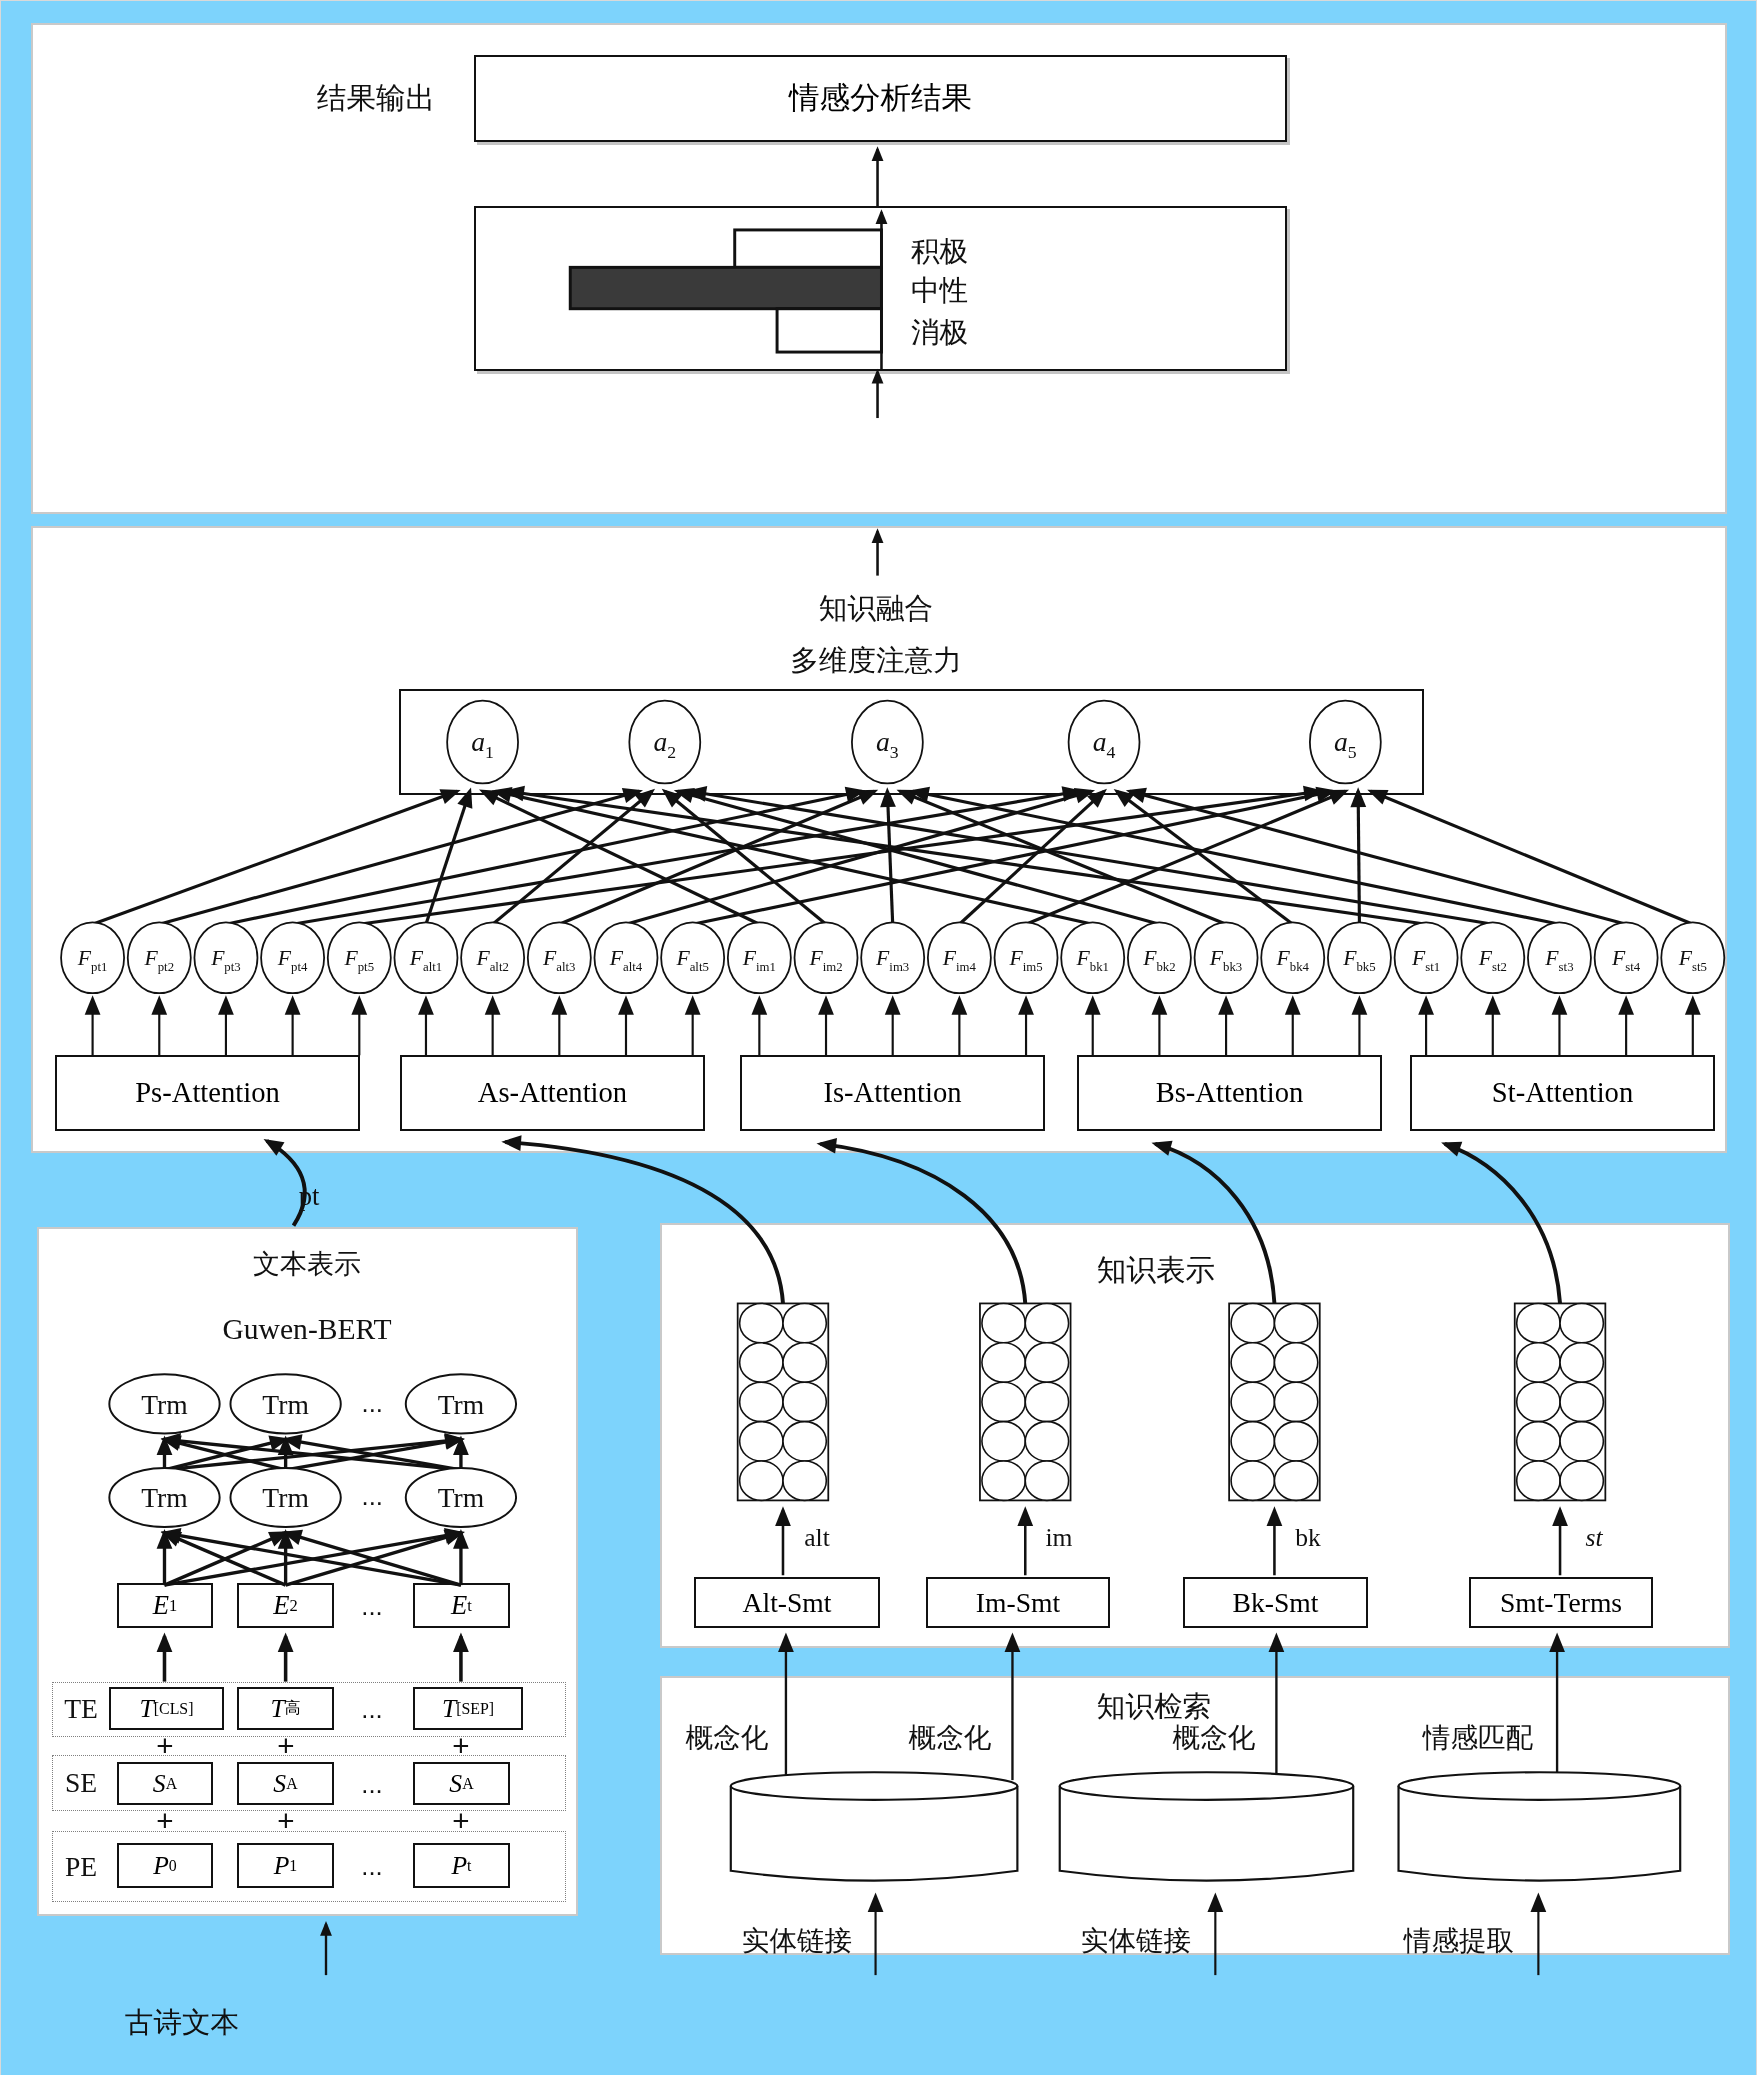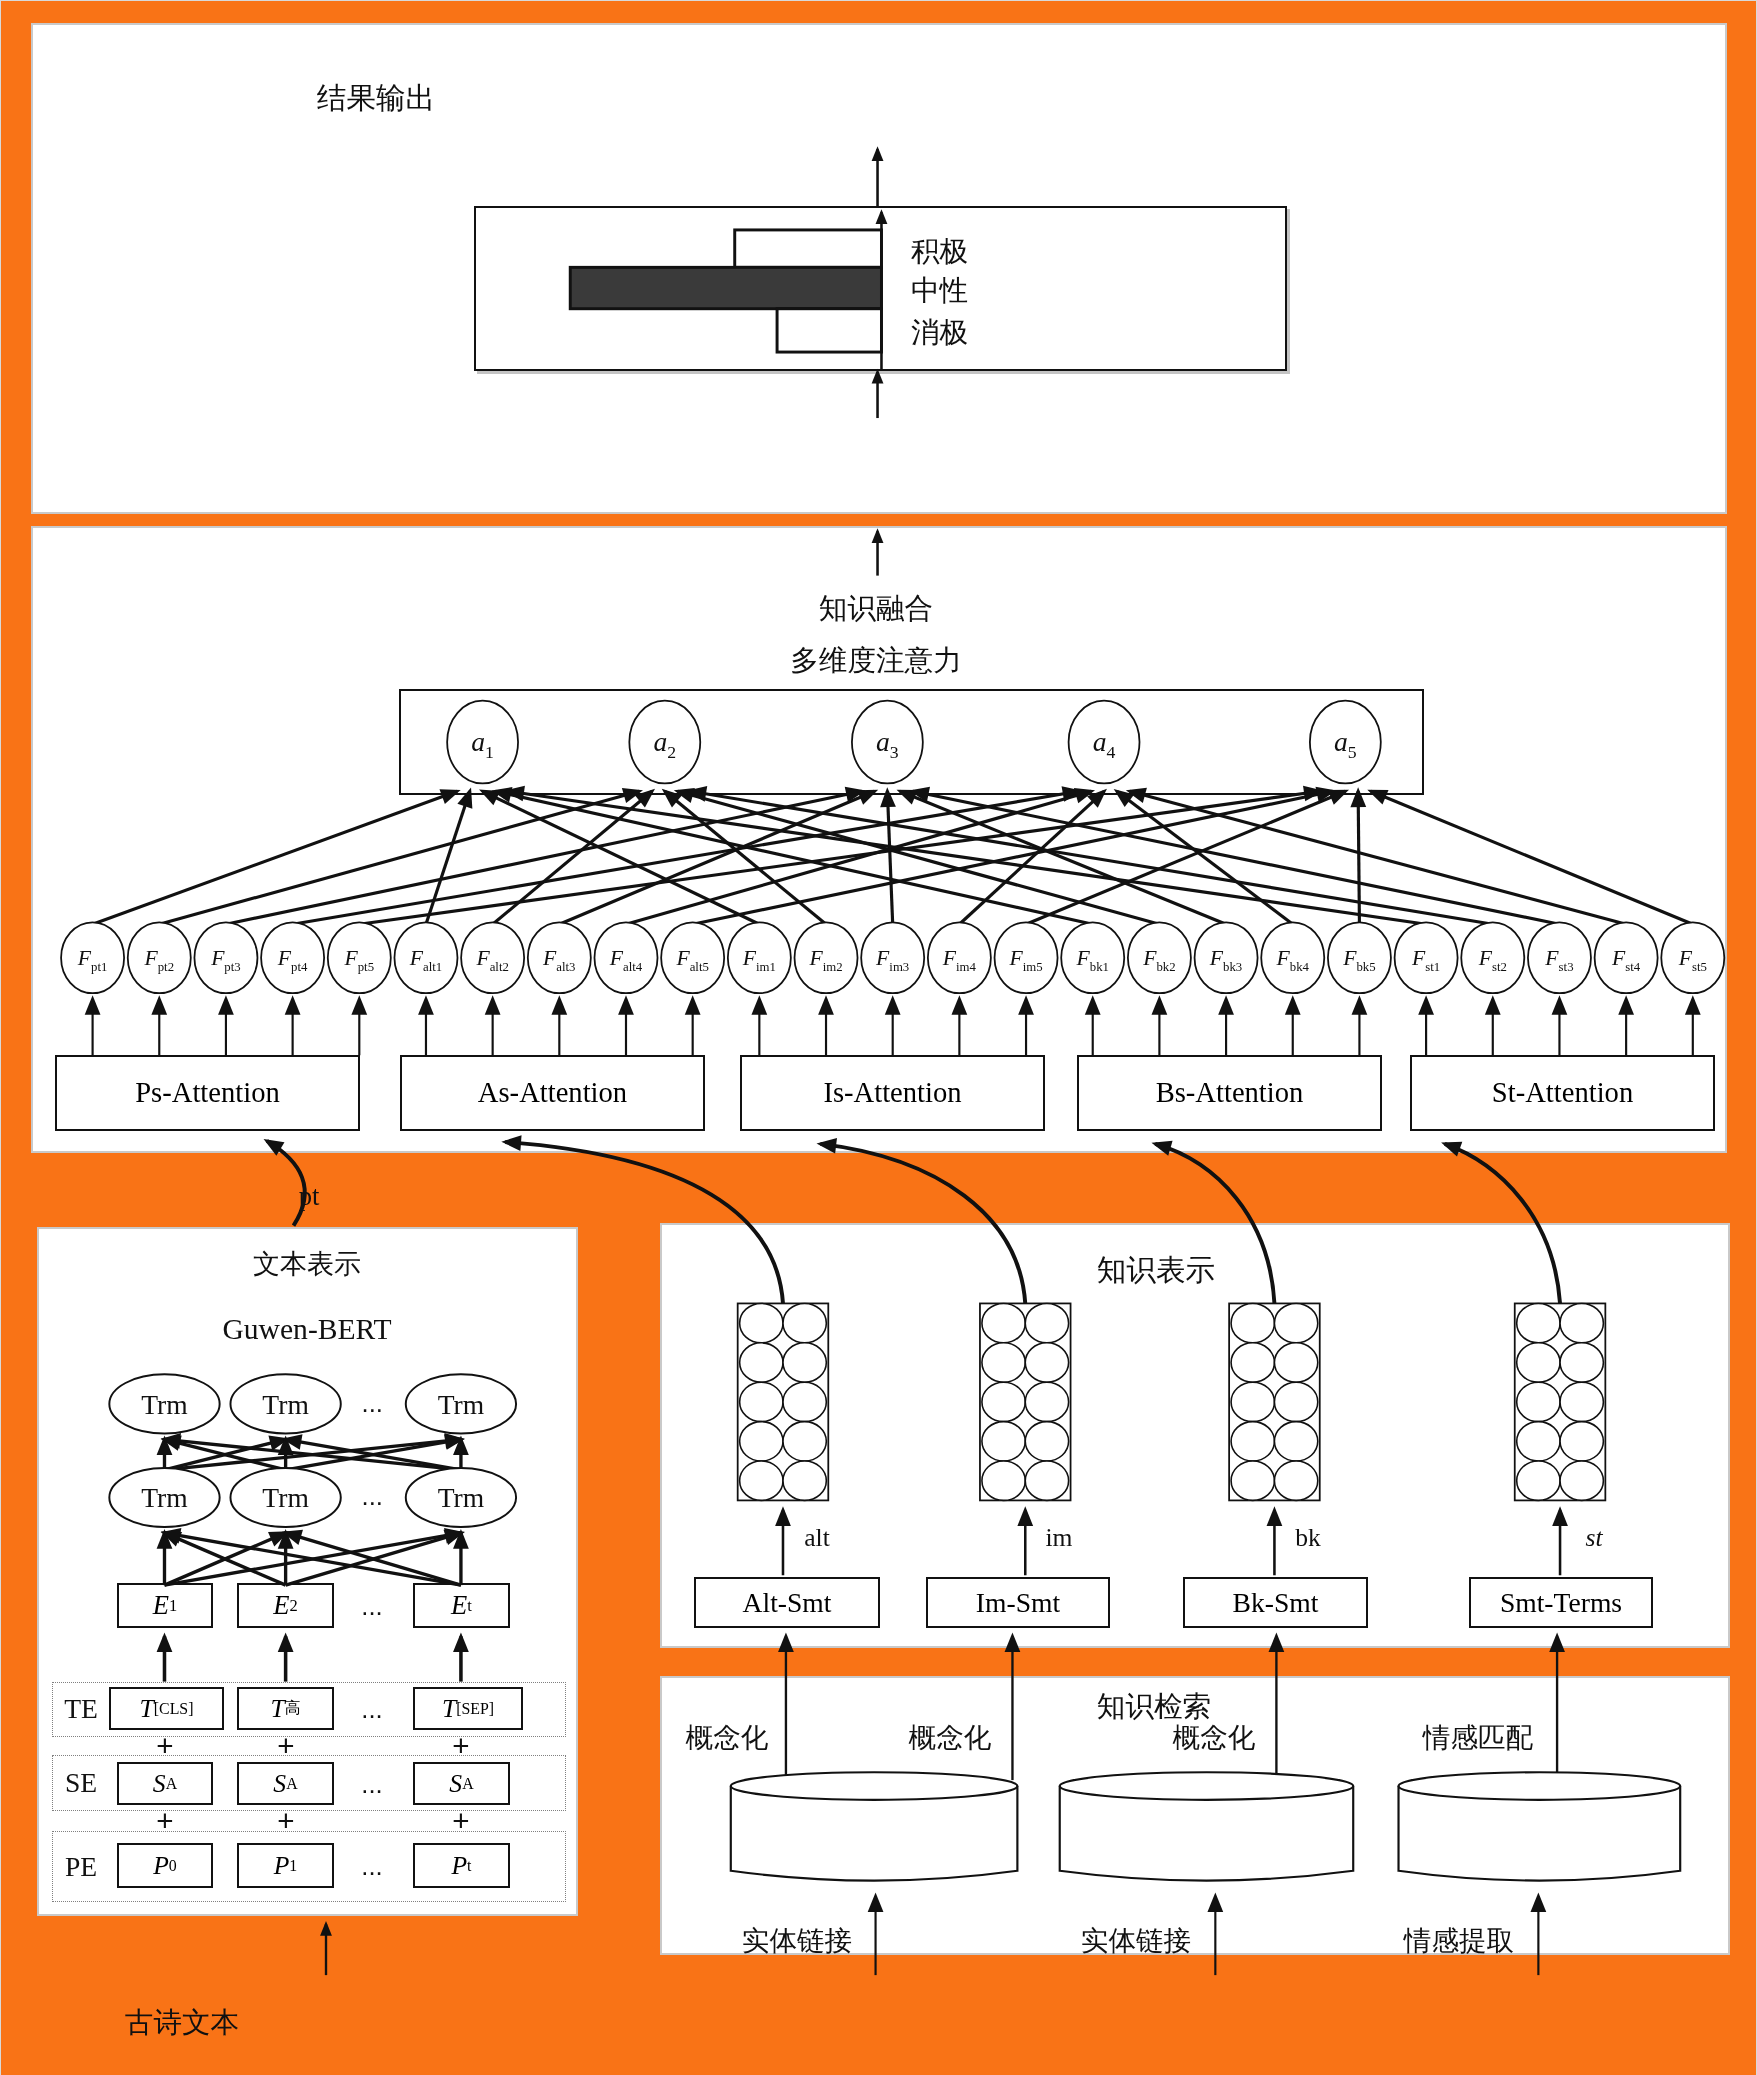--- a/index.html
+++ b/index.html
@@ -1,17 +1,17 @@
 <!DOCTYPE html>
 <html><head>
 <meta charset="utf-8">
 <style>
   html,body{margin:0;padding:0;background:#fff;}
   .page{
-    position:relative;width:1757px;height:2076px;background:#f97316;
+    position:relative;width:1757px;height:2076px;background:#7dd3fc;
     font-family:"Liberation Sans",sans-serif;overflow:hidden;
     border:1px solid #d9d9d9;box-sizing:border-box;
   }
   .panel{position:absolute;border:2px solid #c9c9c9;background:#fff;box-sizing:border-box;}
   .box{position:absolute;border:2px solid #111;background:#fff;box-sizing:border-box;
        display:flex;align-items:center;justify-content:center;}
   .box.shadow{box-shadow:3px 3px 0 #c4c4c4;}
   .lbl{position:absolute;white-space:nowrap;color:#111;}
   .center{transform:translate(-50%,-50%);}
   .serif{font-family:"Liberation Serif",serif;}
@@ -30,20 +30,23 @@
 <div class="page">
 
   <div class="panel" style="left:29.6px;top:21.7px;width:1696px;height:491px;"></div>
   <div class="panel" style="left:29.6px;top:525px;width:1696px;height:627px;"></div>
   <div class="panel" style="left:36px;top:1226px;width:541px;height:689px;"></div>
   <div class="panel" style="left:659px;top:1222px;width:1070px;height:425px;"></div>
   <div class="panel" style="left:659px;top:1675px;width:1070px;height:279px;"></div>
 
   <div class="lbl center hit" style="left:375px;top:97px;font-size:29.6px;">结果输出</div>
 
+  <div class="box shadow hit" style="left:473px;top:54px;width:813px;height:87px;font-size:30.5px;">
+    <span>情感分析结果</span>
+  </div>
 
   <div class="box shadow hit" style="left:473px;top:205px;width:813px;height:165px;"></div>
 
 
   <div class="lbl center hit" style="left:875px;top:607px;font-size:28.6px;">知识融合</div>
   <div class="lbl center hit" style="left:875px;top:659px;font-size:28.6px;">多维度注意力</div>
 
   <div class="hit" style="position:absolute;left:398px;top:688px;width:1025px;height:106px;border:2px solid #111;box-sizing:border-box;"></div>
 
   <div id="att-row">

